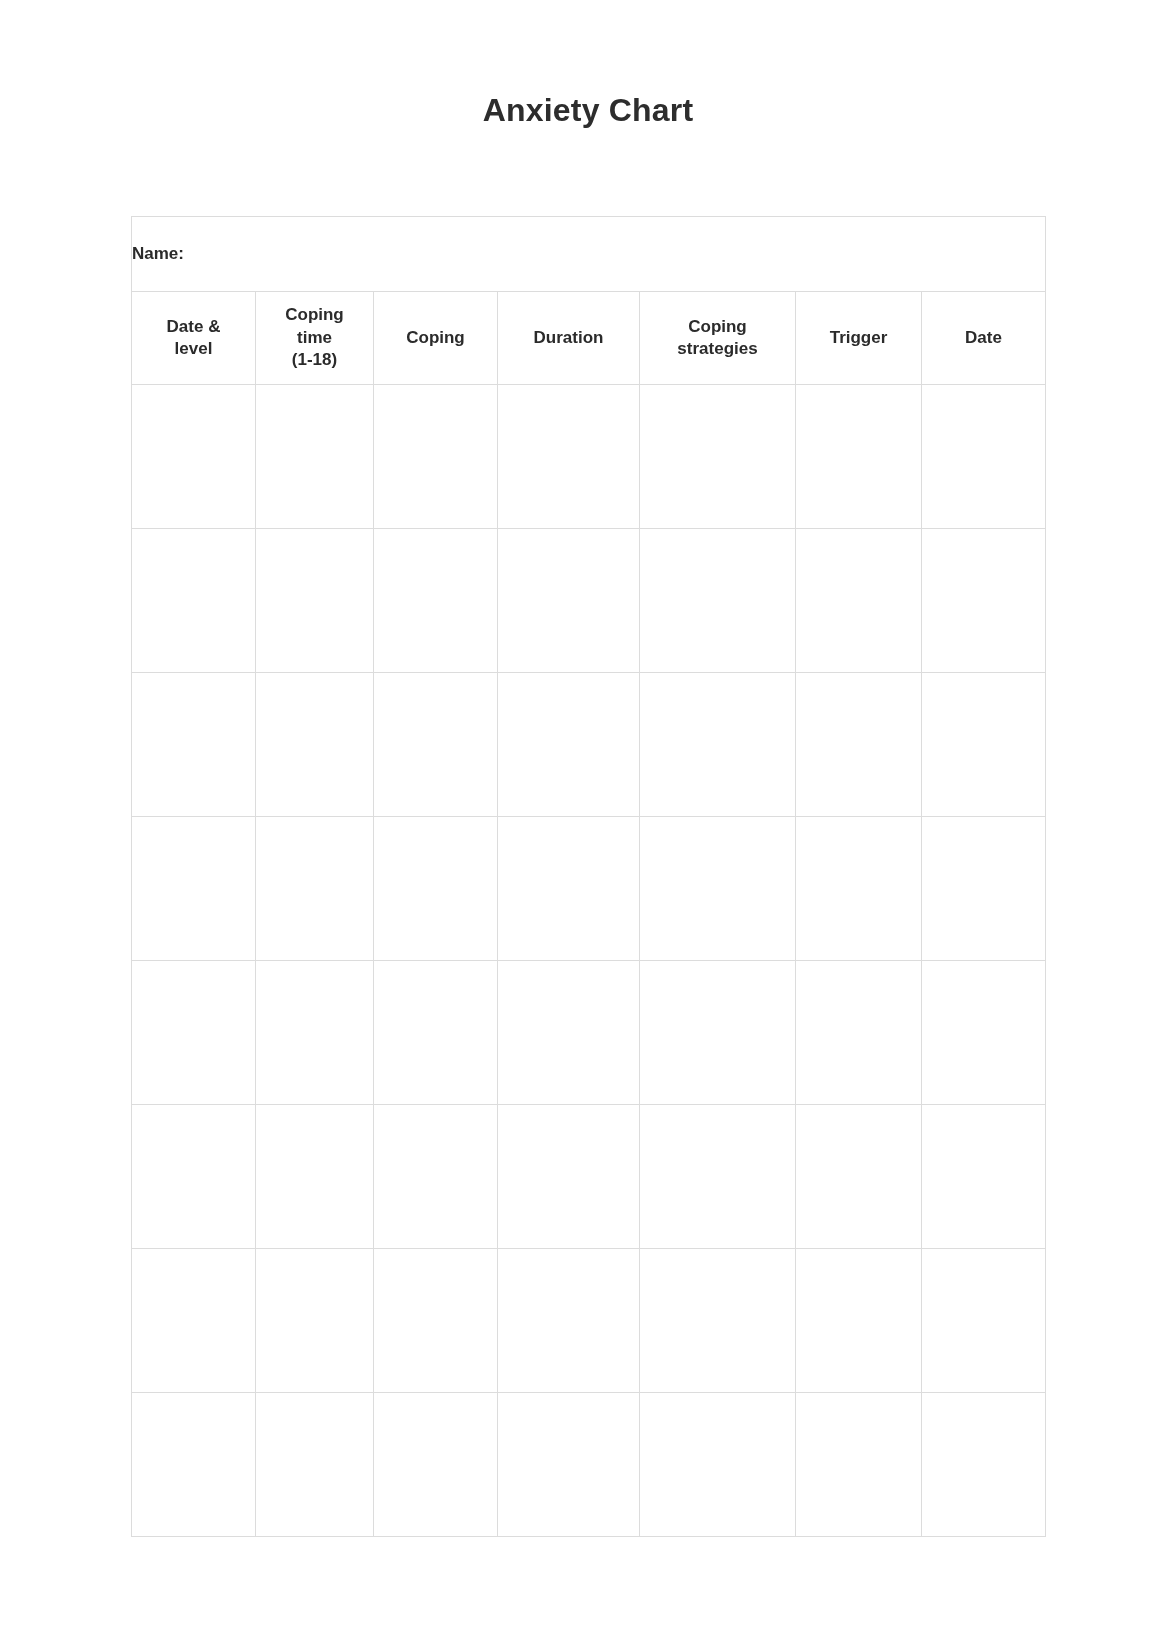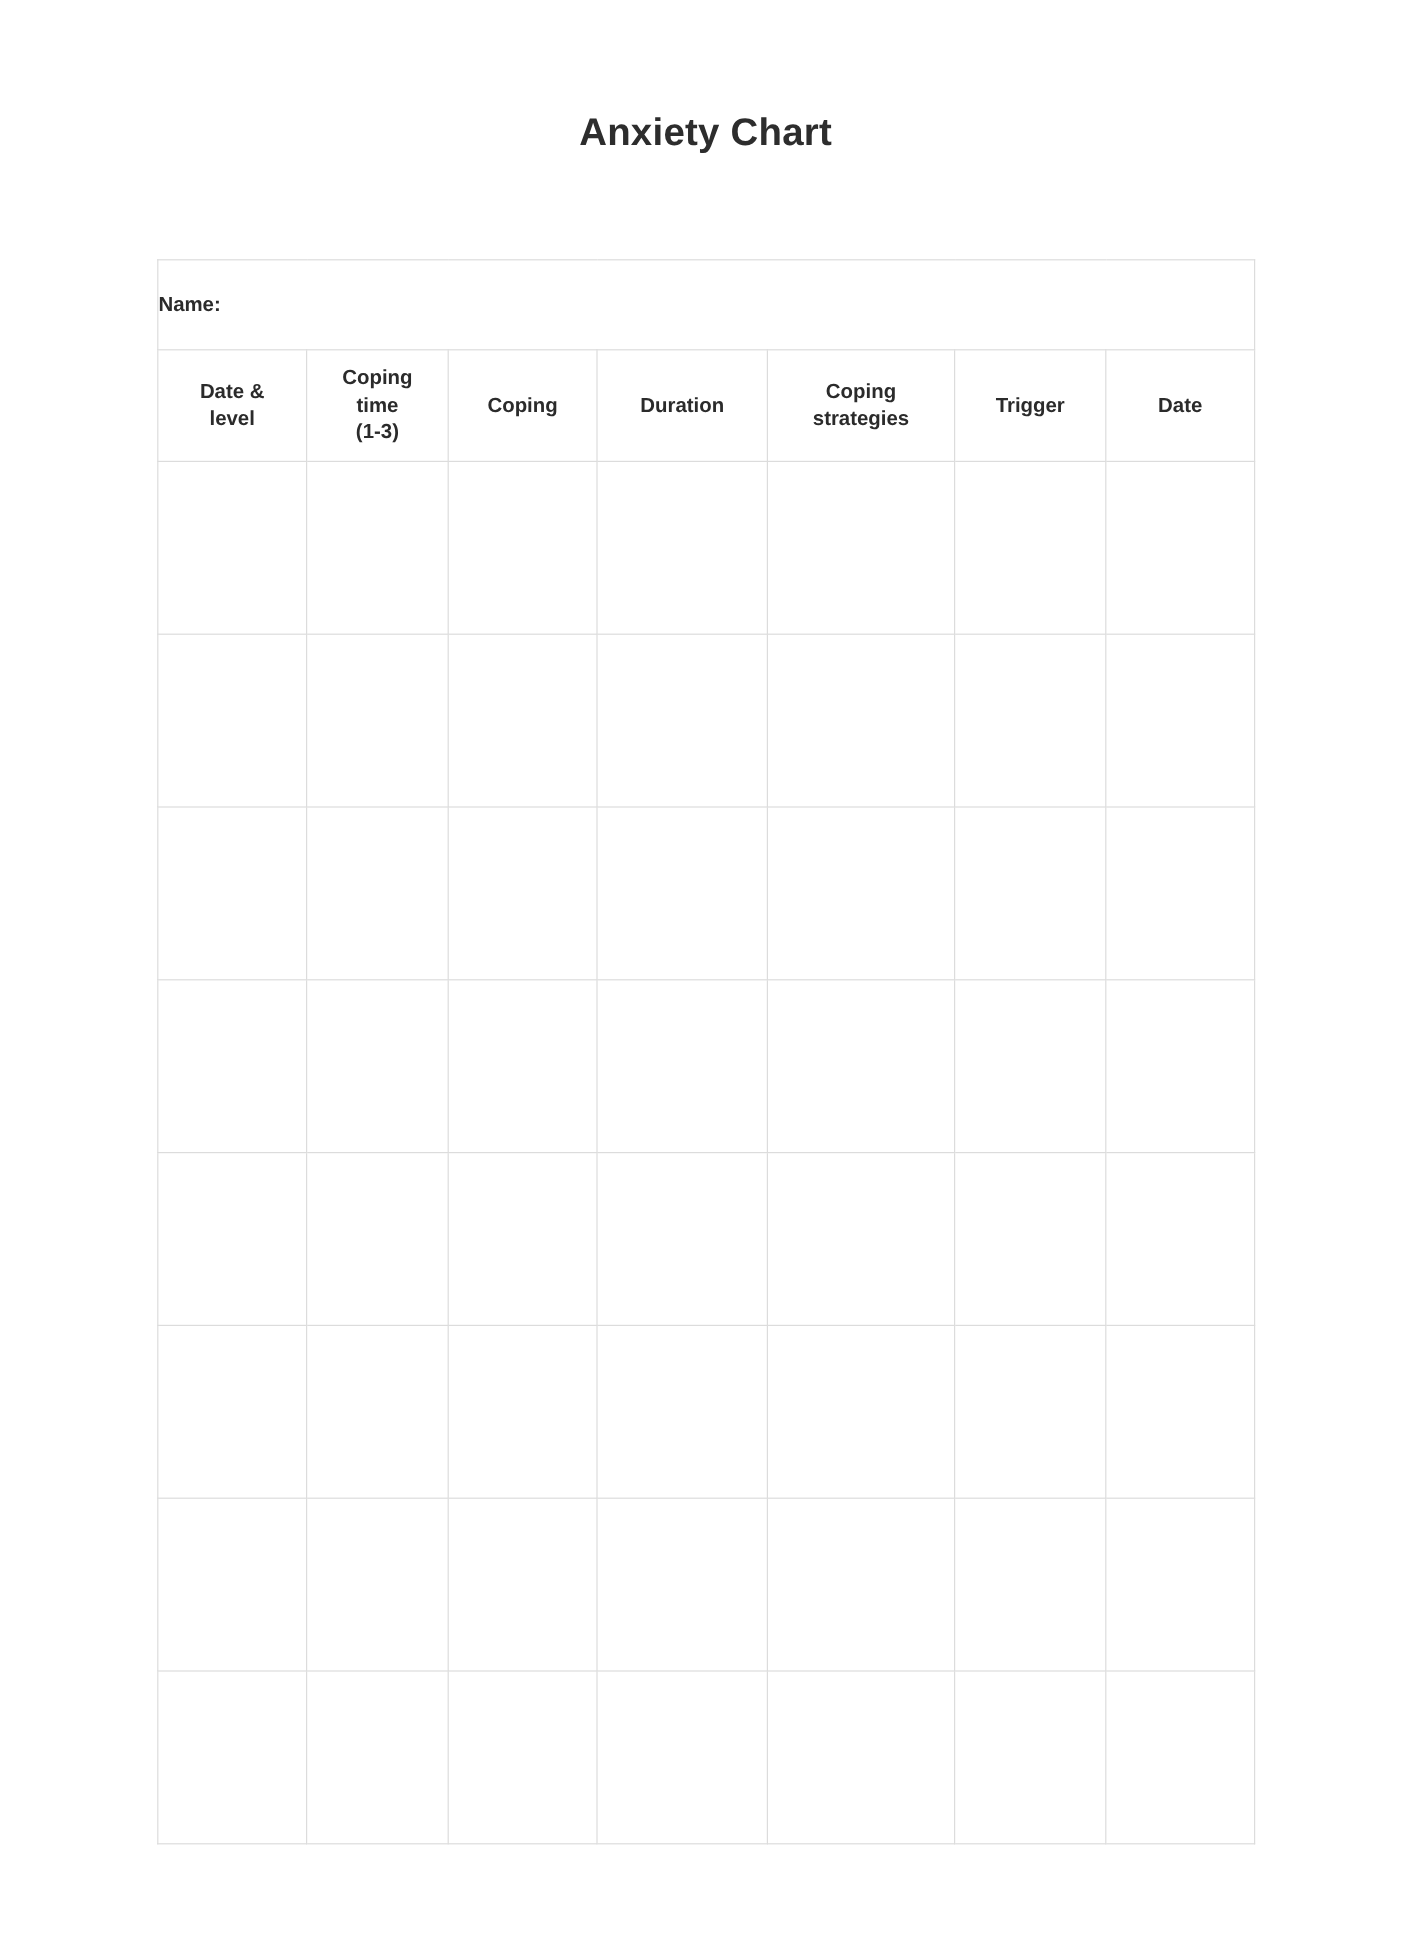--- a/index.html
+++ b/index.html
@@ -96,21 +96,21 @@
       </colgroup>
       <tbody id="table-body">
         <tr class="name-row">
           <td colspan="7">
             <span>Name:</span>
             <span></span>
           </td>
         </tr>
         <tr class="head-row" id="head-row">
             <th><span>Date &amp;</span><br><span>level</span></th>
-            <th><span>Coping</span><br><span>time</span><br><span>(1-3)</span></th>
+            <th><span>Coping</span><br><span>time</span><br><span>(1-18)</span></th>
             <th><span>Coping</span></th>
             <th><span>Duration</span></th>
             <th><span>Coping</span><br><span>strategies</span></th>
             <th><span>Trigger</span></th>
             <th><span>Date</span></th>
           </tr>
       <tr class="body-row">
             <td></td>
             <td></td>
             <td></td>

